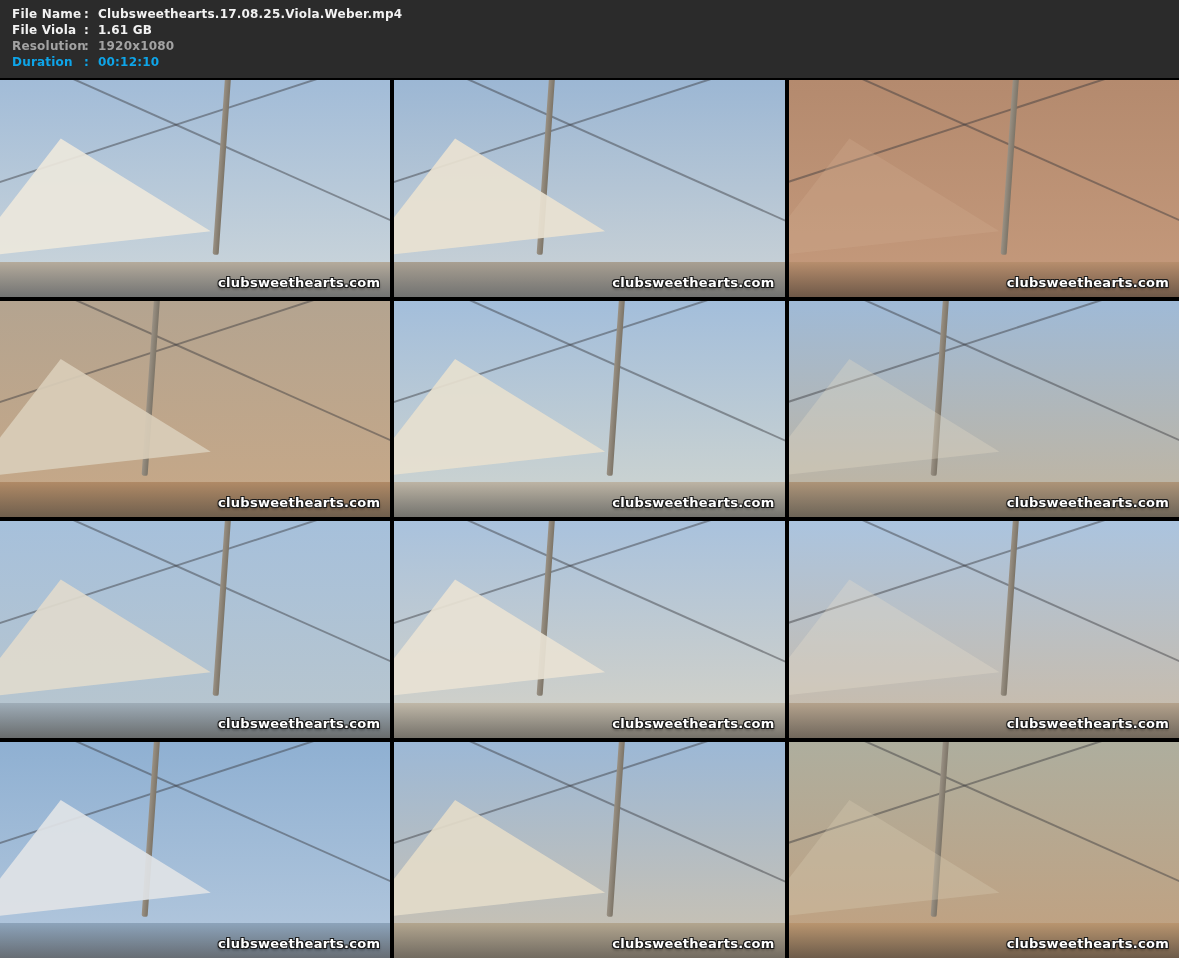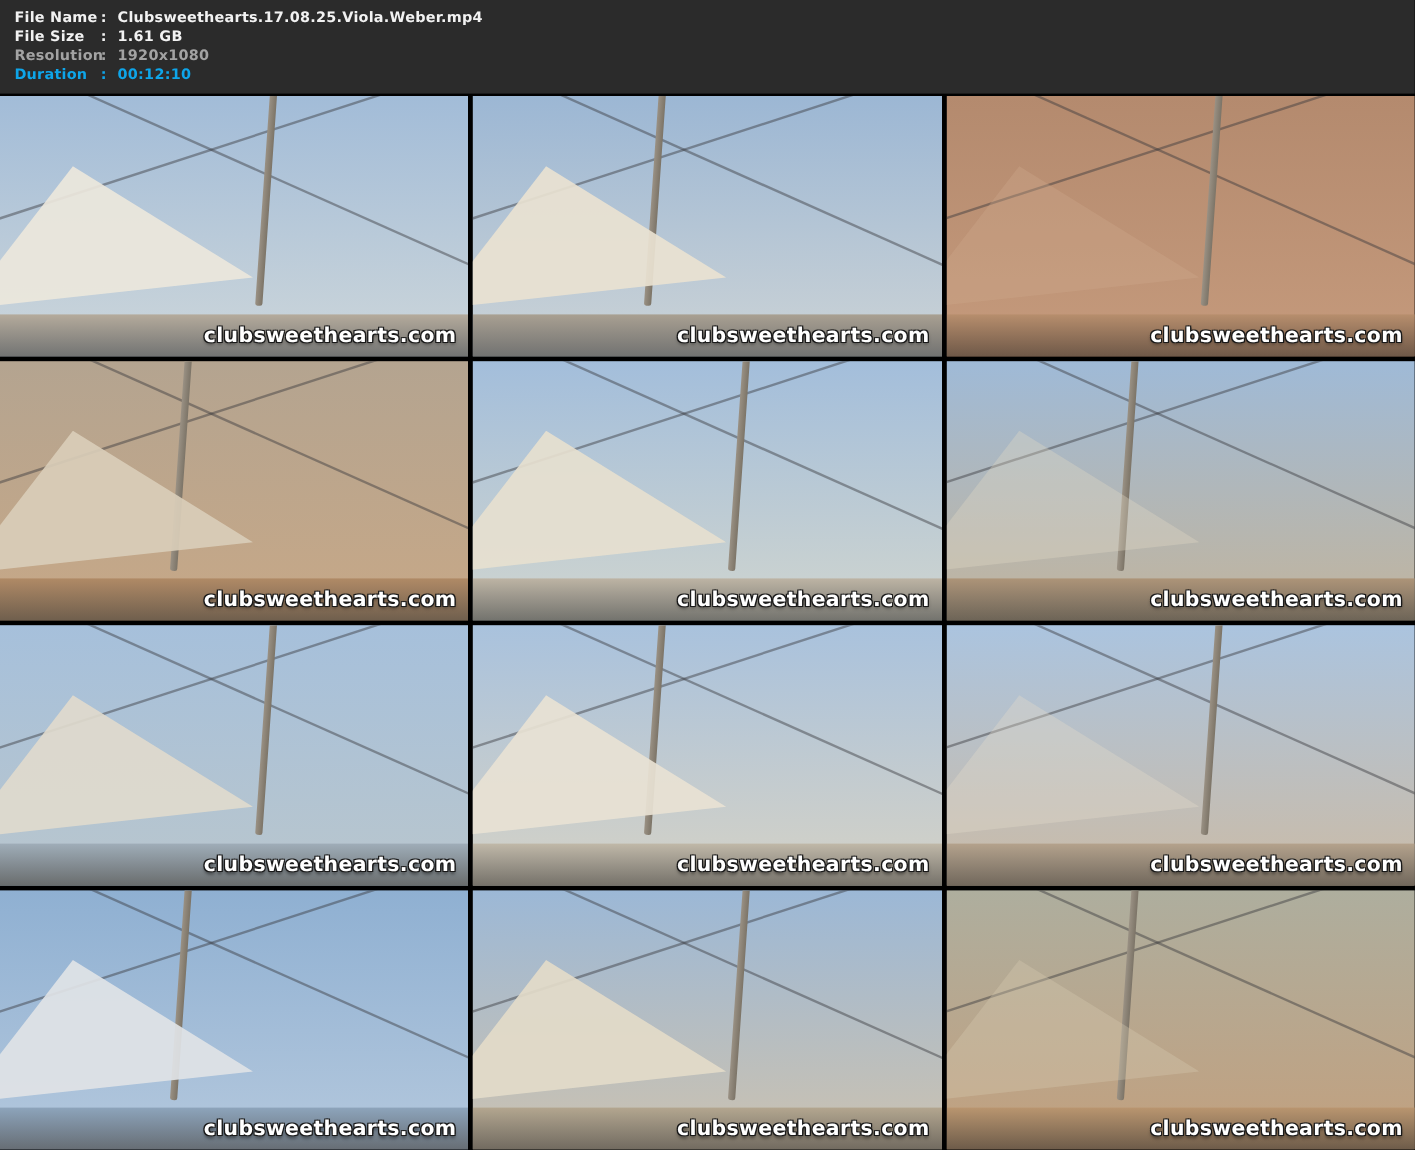--- a/index.html
+++ b/index.html
@@ -66,21 +66,21 @@
   .rig1 { width: 150%; height: 2px; left: -20%; top: 28%; transform: rotate(24deg); }
   .rig2 { width: 150%; height: 2px; left: -16%; top: 12%; transform: rotate(-18deg); }
   .deck {
     position: absolute;
     left: 0; bottom: 0;
     width: 100%; height: 16%;
   }
   .wm {
     position: absolute;
     right: 10px; bottom: 7px;
-    font-size: 17px;
+    font-size: 13px;
     font-weight: bold;
     color: #ffffff;
     letter-spacing: 0.3px;
     text-shadow:
       -1px -1px 0 #1a1a1a, 1px -1px 0 #1a1a1a,
       -1px  1px 0 #1a1a1a, 1px  1px 0 #1a1a1a,
        0 2px 3px rgba(0,0,0,0.55);
   }
 </style>
 </head>
@@ -88,21 +88,21 @@
 
 <div class="sheet">
   <header class="meta" id="meta-header" style="background: rgb(43, 43, 43);">
   <div class="meta-row" style="color: rgb(242, 242, 242);">
     <span class="m-label">File Name</span>
     <span class="m-sep">:</span>
     <span class="m-value">Clubsweethearts.17.08.25.Viola.Weber.mp4</span>
   </div>
 
   <div class="meta-row" style="color: rgb(242, 242, 242);">
-    <span class="m-label">File Size</span>
+    <span class="m-label">File Viola</span>
     <span class="m-sep">:</span>
     <span class="m-value">1.61 GB</span>
   </div>
 
   <div class="meta-row" style="color: #a3a3a3;">
     <span class="m-label">Resolution</span>
     <span class="m-sep">:</span>
     <span class="m-value">1920x1080</span>
   </div>
 

